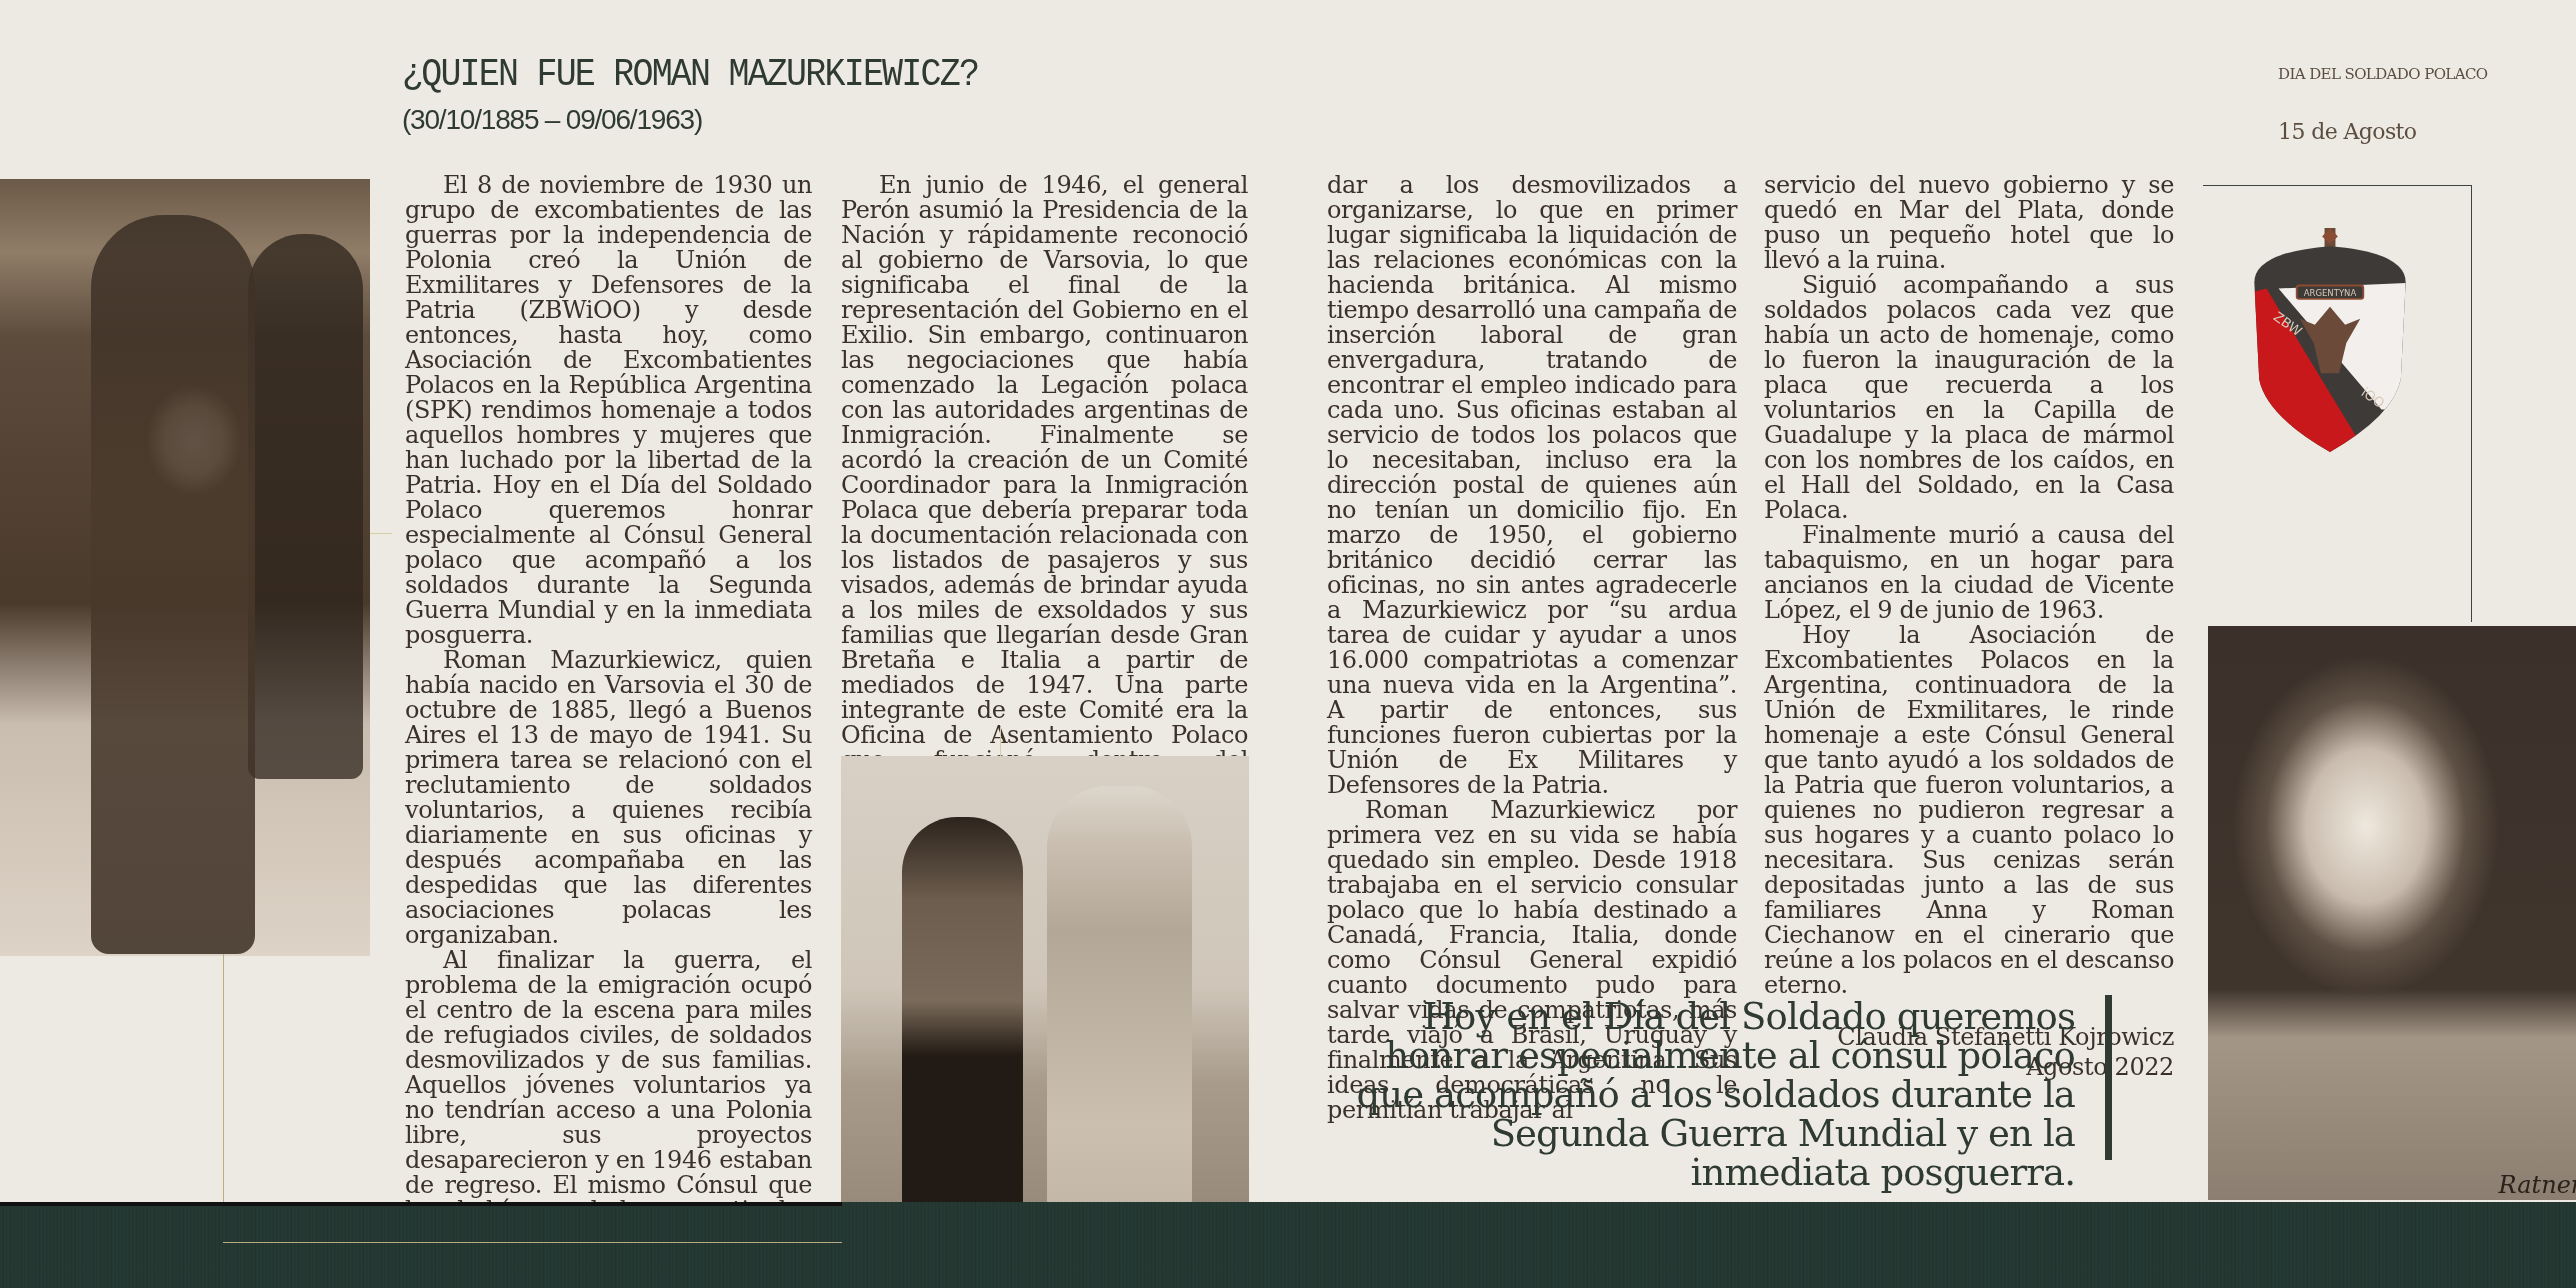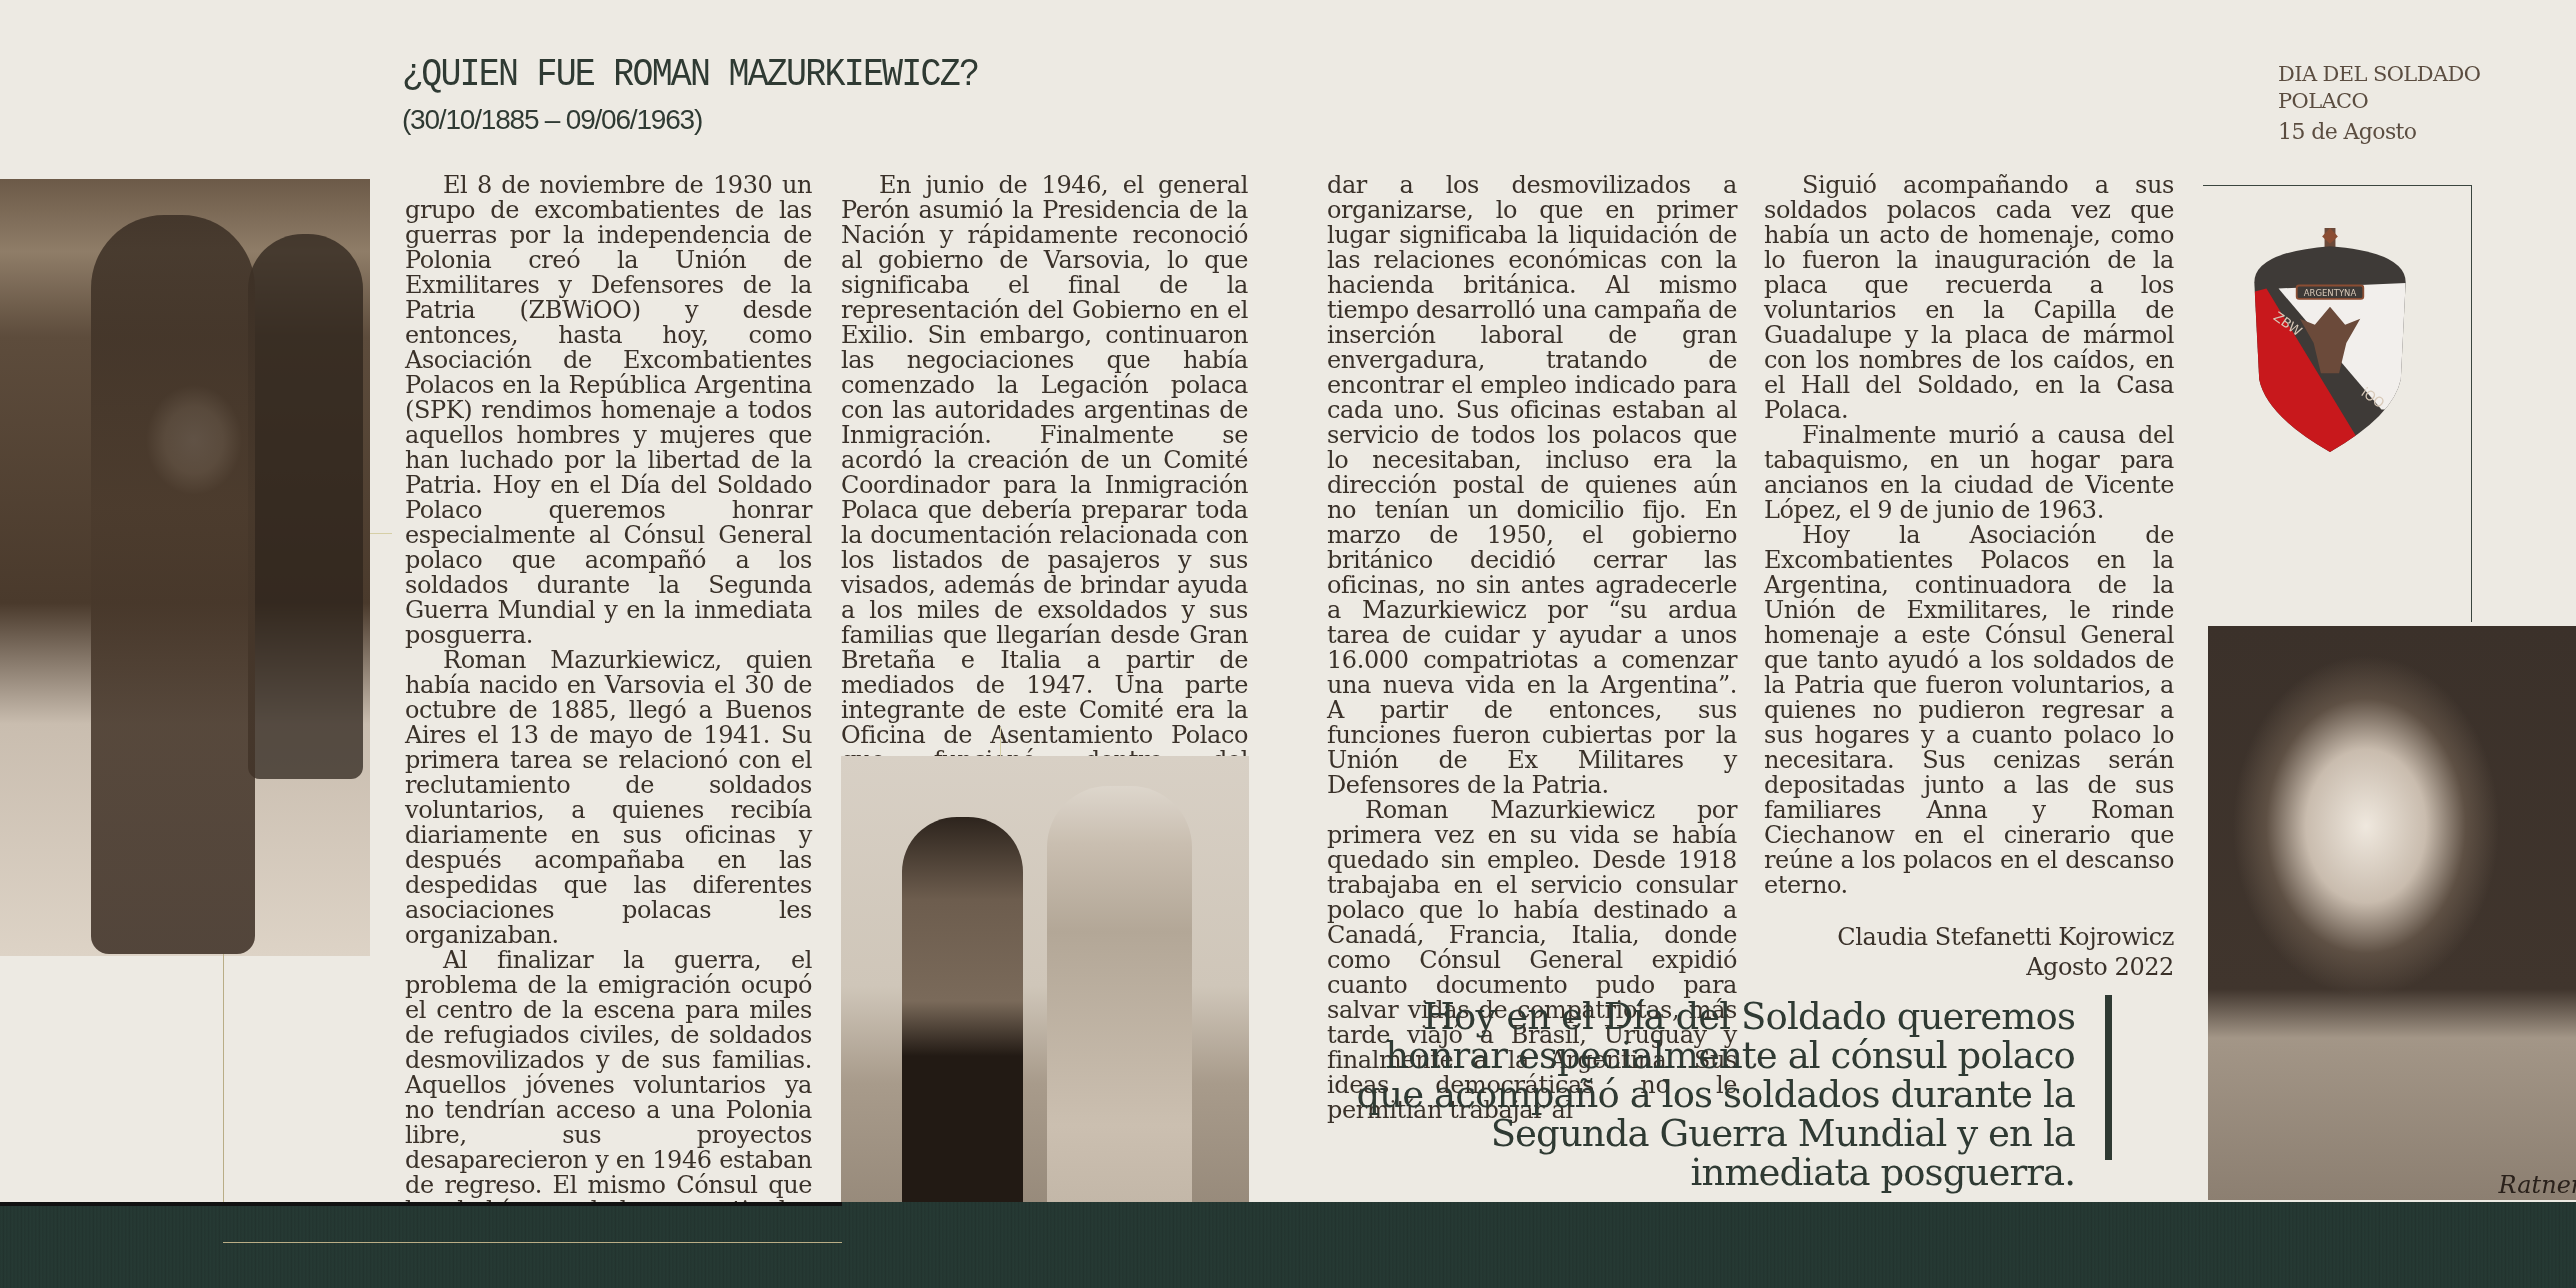--- a/index.html
+++ b/index.html
@@ -14,21 +14,21 @@
   .title {
     left:402px; top:53px; font-family:"Liberation Mono", monospace;
     font-size:35px; letter-spacing:-1.8px; color:#2f3a33; transform:scaleY(1.12); transform-origin:left top;
     white-space:nowrap;
   }
   .dates {
     left:402px; top:104px; font-family:"Liberation Sans Narrow","Liberation Sans", sans-serif;
     font-size:28px; color:#2f3a33; letter-spacing:-1.2px; white-space:nowrap;
   }
   .event-title {
-    left:2278px; top:61px; font-family:"DejaVu Serif", serif; font-size:21px; line-height:27px;
+    left:2278px; top:61px; font-family:"DejaVu Serif", serif; font-size:15px; line-height:27px;
     color:#5b4d40; letter-spacing:-0.6px; width:254px;
   }
   .event-date {
     left:2278px; top:119px; font-family:"DejaVu Serif", serif; font-size:22px; color:#5b4d40; letter-spacing:-0.6px;
   }
   
   .col {
     font-family:"DejaVu Serif", serif; font-size:24px; line-height:25px;
     text-align:justify; color:#3a3129; letter-spacing:-0.4px;
   }
@@ -133,20 +133,21 @@
   <div class="woman"></div>
   <div class="man"></div>
 </div>
 
 <div class="abs col c3">
   <p class="cont">dar a los desmovilizados a organizarse, lo que en primer lugar significaba la liquidación de las relaciones económicas con la hacienda británica. Al mismo tiempo desarrolló una campaña de inserción laboral de gran envergadura, tratando de encontrar el empleo indicado para cada uno. Sus oficinas estaban al servicio de todos los polacos que lo necesitaban, incluso era la dirección postal de quienes aún no tenían un domicilio fijo. En marzo de 1950, el gobierno británico decidió cerrar las oficinas, no sin antes agradecerle a Mazurkiewicz por “su ardua tarea de cuidar y ayudar a unos 16.000 compatriotas a comenzar una nueva vida en la Argentina”. A partir de entonces, sus funciones fueron cubiertas por la Unión de Ex Militares y Defensores de la Patria.</p>
   <p>Roman Mazurkiewicz por primera vez en su vida se había quedado sin empleo. Desde 1918 trabajaba en el servicio consular polaco que lo había destinado a Canadá, Francia, Italia, donde como Cónsul General expidió cuanto documento pudo para salvar vidas de compatriotas, más tarde viajó a Brasil, Uruguay y finalmente a la Argentina. Sus ideas democráticas no le permitían trabajar al</p>
 </div>
 
 <div class="abs col c4">
+  <p class="cont">servicio del nuevo gobierno y se quedó en Mar del Plata, donde puso un pequeño hotel que lo llevó a la ruina.</p>
   <p>Siguió acompañando a sus soldados polacos cada vez que había un acto de homenaje, como lo fueron la inauguración de la placa que recuerda a los voluntarios en la Capilla de Guadalupe y la placa de mármol con los nombres de los caídos, en el Hall del Soldado, en la Casa Polaca.</p>
   <p>Finalmente murió a causa del tabaquismo, en un hogar para ancianos en la ciudad de Vicente López, el 9 de junio de 1963.</p>
   <p>Hoy la Asociación de Excombatientes Polacos en la Argentina, continuadora de la Unión de Exmilitares, le rinde homenaje a este Cónsul General que tanto ayudó a los soldados de la Patria que fueron voluntarios, a quienes no pudieron regresar a sus hogares y a cuanto polaco lo necesitara. Sus cenizas serán depositadas junto a las de sus familiares Anna y Roman Ciechanow en el cinerario que reúne a los polacos en el descanso eterno.</p>
   <div class="signature">
     <div>Claudia Stefanetti Kojrowicz</div>
     <div>Agosto 2022</div>
   </div>
 </div>
 
 <div class="abs badge-frame"></div>

